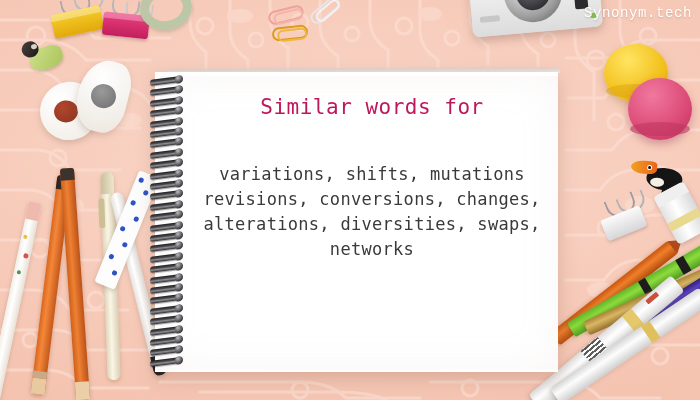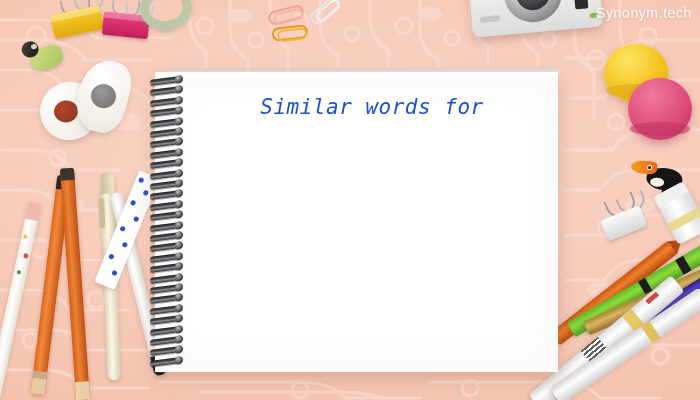--- a/index.html
+++ b/index.html
@@ -53,40 +53,39 @@
     position:absolute;left:26px;width:5px;height:3px;border-radius:2px;
     background:rgba(180,165,158,.45);
   }
 
   
   .note-text{
     position:absolute;left:186px;top:92px;width:372px;
     text-align:center;
   }
   .title-line{
-    color:#1d4ed8;font-size:21px;letter-spacing:.5px;line-height:30px;
+    color:#be185d;font-size:21px;letter-spacing:.5px;line-height:30px;
     white-space:nowrap;
-    font-style:italic;
   }
   .headline{
     color:#e8693a;font-size:26px;letter-spacing:.5px;line-height:34px;
     margin-top:2px;white-space:nowrap;
   }
   .words{
     margin-top:40px;color:#3a3a3a;font-size:17px;line-height:25px;
     letter-spacing:.3px;
   }
   .words div{white-space:nowrap;}
 
   
   .watermark{
     position:absolute;right:8px;top:5px;
     color:#ffffff;font-size:14px;letter-spacing:.6px;
     text-shadow:0 1px 2px rgba(150,100,80,.35);
-    font-family:Liberation Sans, sans-serif;
+    font-family:Liberation Mono, monospace;
   }
 
   
   .obj{position:absolute;}
 
   
   .macaron{position:absolute;border-radius:50%;}
 </style>
 </head>
 <body>
@@ -394,17 +393,23 @@
       <div class="coil-hole" style="top: 263px;"></div>
       <div class="coil" style="top: 260px;"></div>
       <div class="coil-hole" style="top: 273.4px;"></div>
       <div class="coil" style="top: 270.4px;"></div>
       <div class="coil-hole" style="top: 283.8px;"></div>
       <div class="coil" style="top: 280.8px;"></div>
     </div>
 
   <div class="note-text">
     <div class="title-line">Similar words for</div>
+    <div class="words" id="wordlist">
+        <div>variations, shifts, mutations</div>
+        <div>revisions, conversions, changes,</div>
+        <div>alterations, diversities, swaps,</div>
+        <div>networks</div>
+      </div>
   </div>
 
   <div class="watermark">Synonym.tech</div>
 
 </div>
 
 </body></html>

